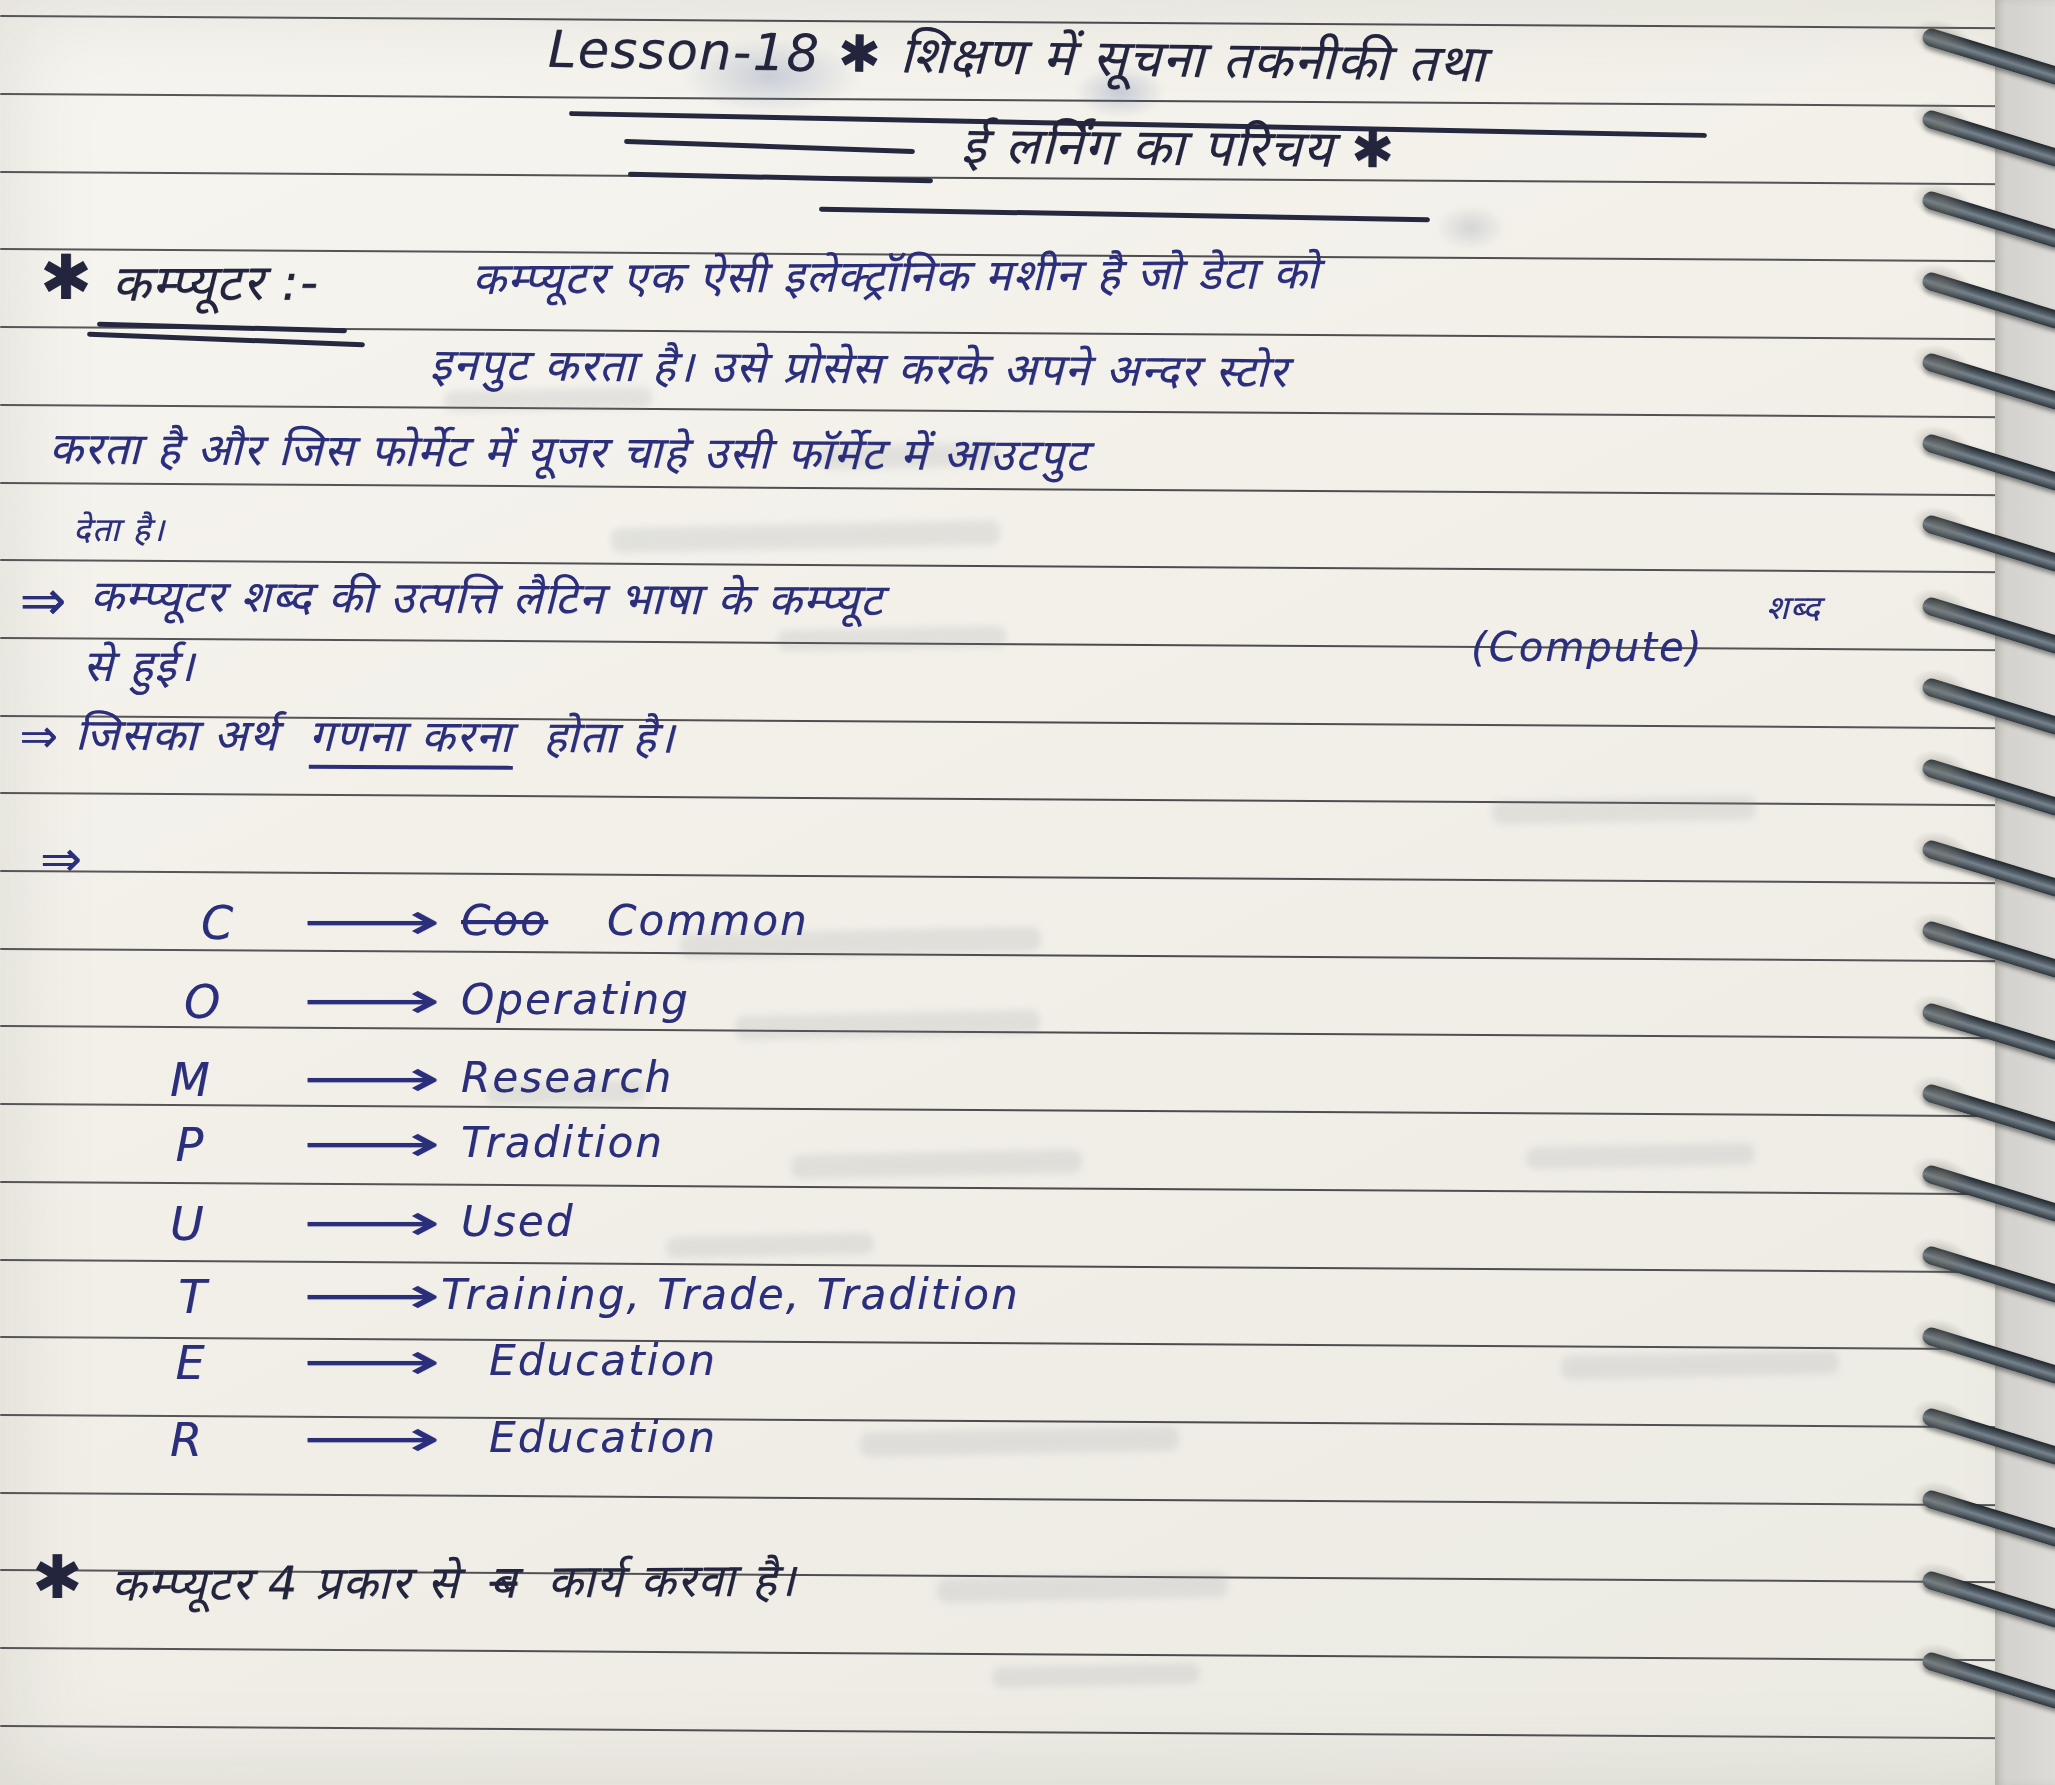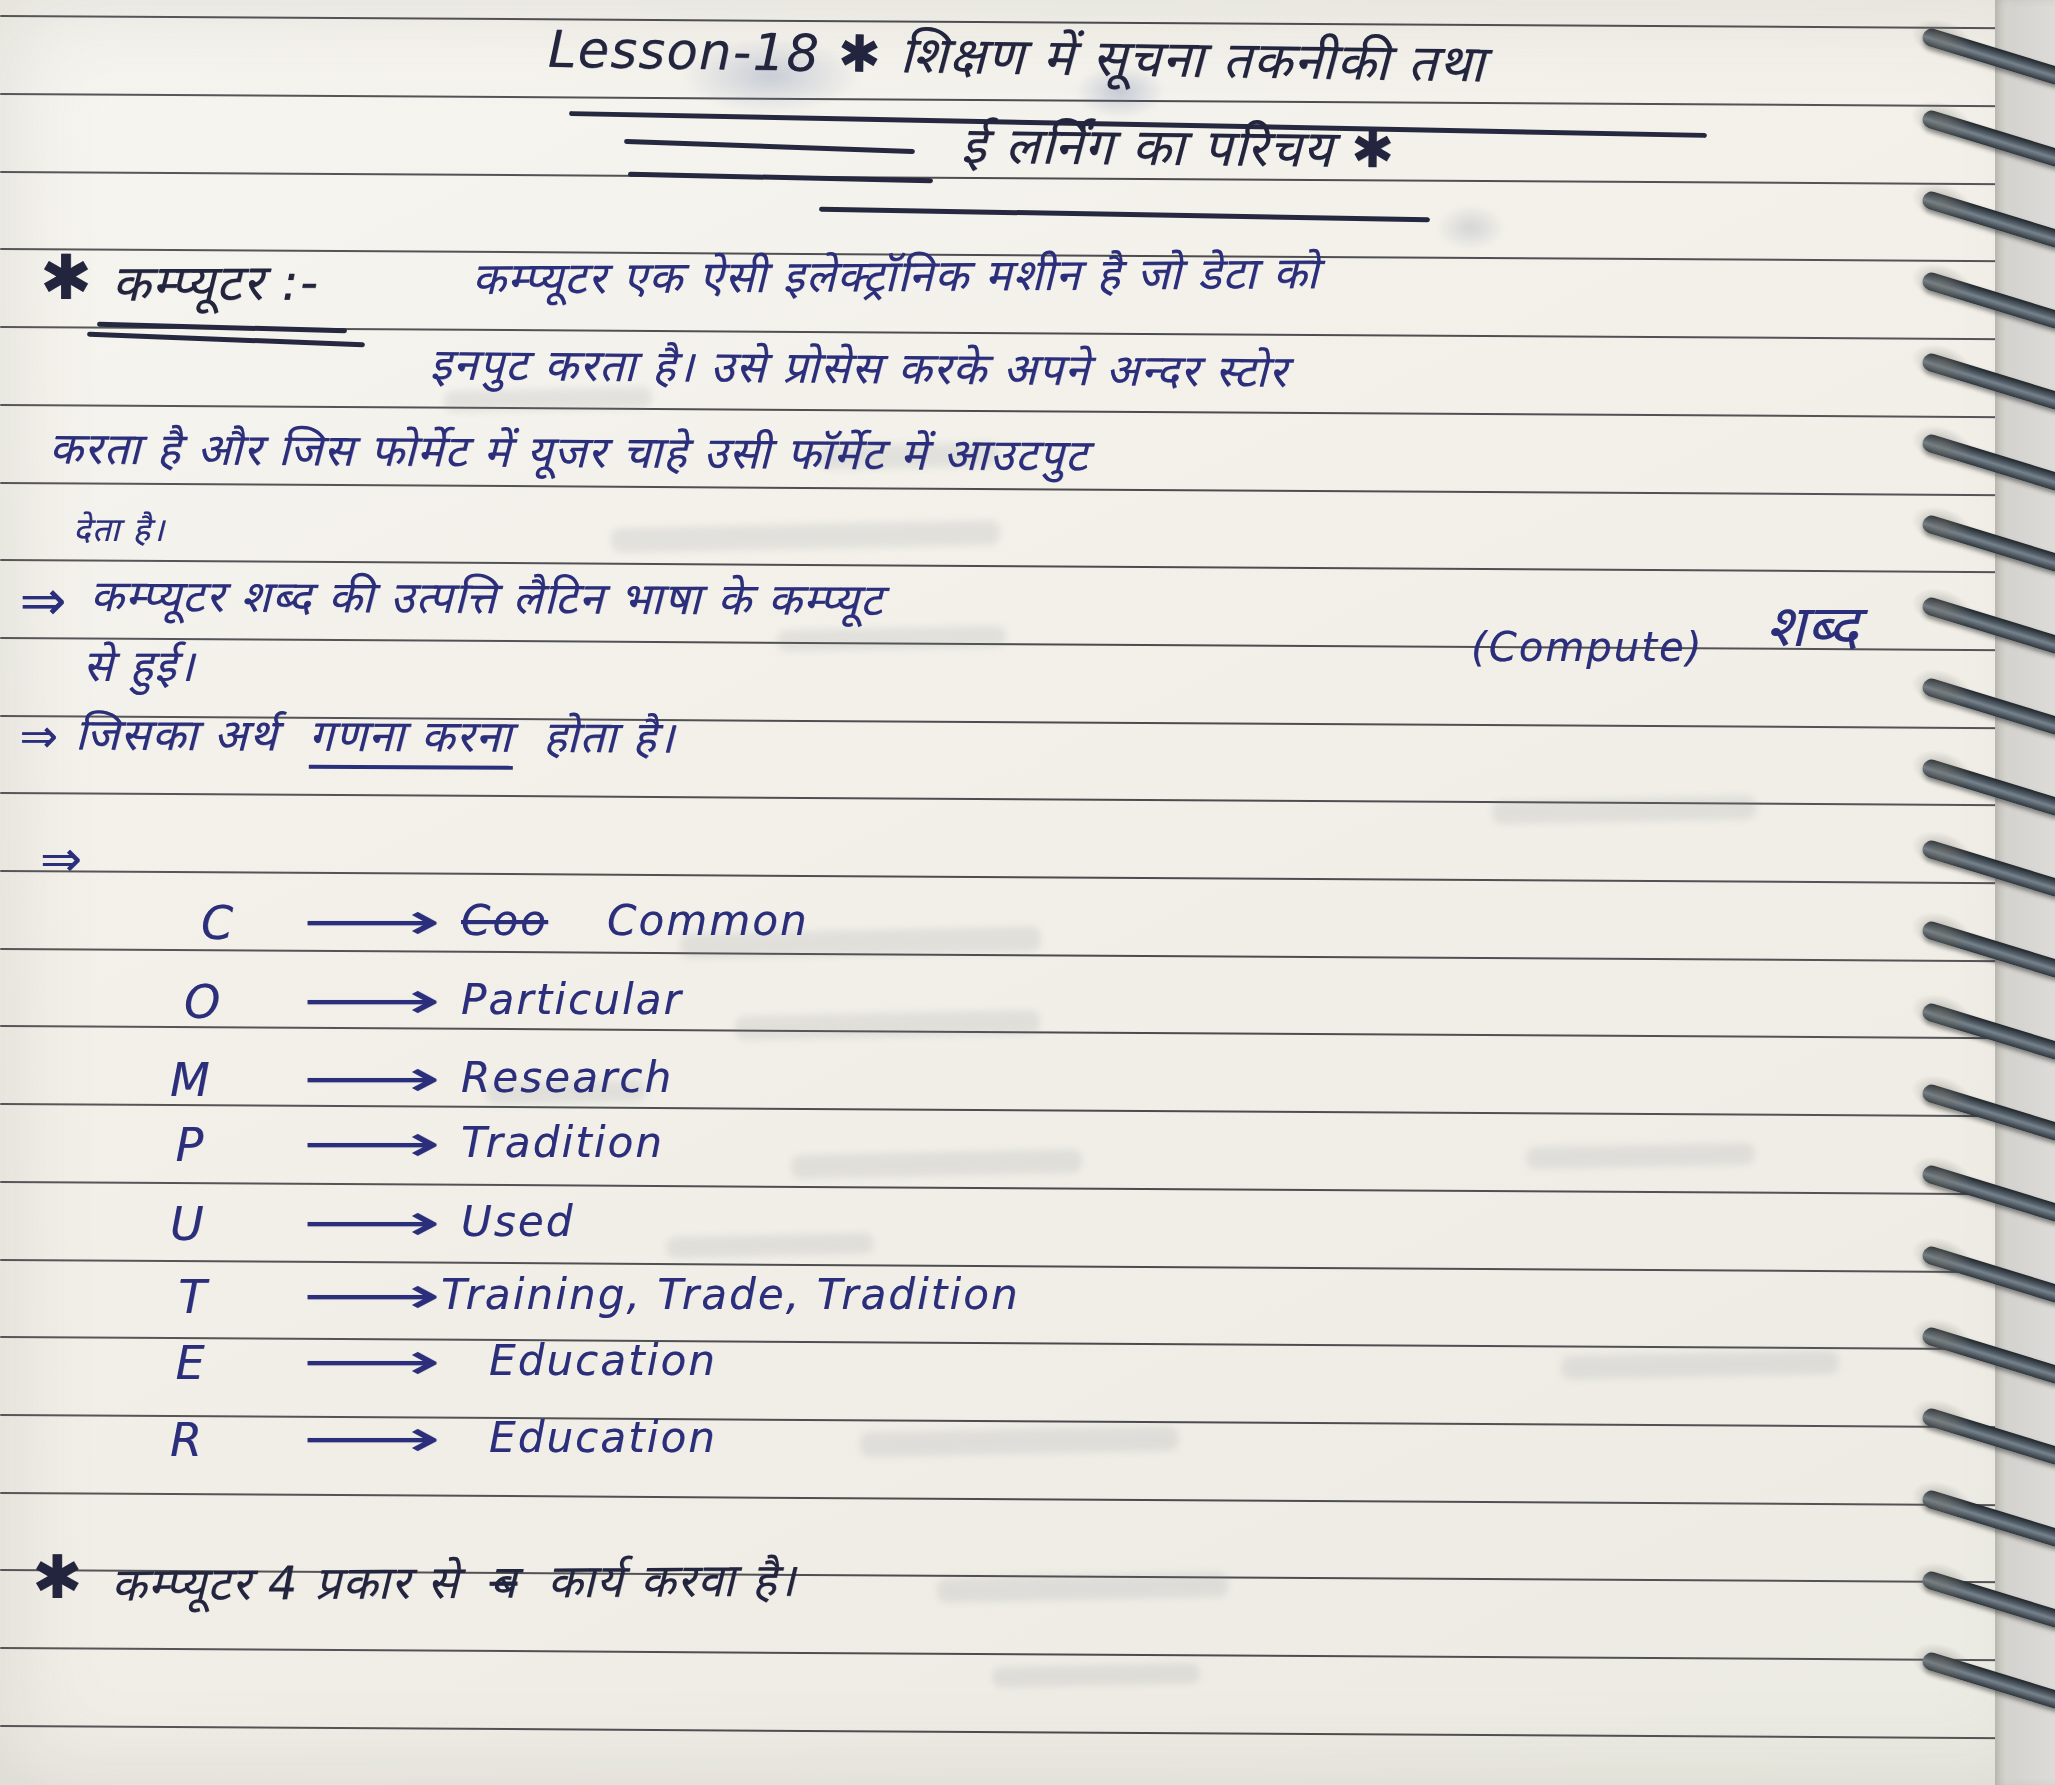--- a/index.html
+++ b/index.html
@@ -112,42 +112,42 @@
   <div class="stroke blk" style="left:97px;top:325px;width:250px;transform:rotate(1.5deg);"></div>
   <div class="stroke blk" style="left:87px;top:337px;width:278px;transform:rotate(2.2deg);"></div>
   <div class="hand ink" style="left:472px;top:244px;font-size:44px;transform:rotate(-.4deg);">कम्प्यूटर एक ऐसी इलेक्ट्रॉनिक मशीन है जो डेटा को</div>
   <div class="hand ink" style="left:430px;top:336px;font-size:44px;transform:rotate(.5deg);">इनपुट करता है। उसे प्रोसेस करके अपने अन्दर स्टोर</div>
   <div class="hand ink" style="left:49px;top:420px;font-size:44px;transform:rotate(.4deg);">करता है और जिस फोर्मेट में यूजर चाहे उसी फॉर्मेट में आउटपुट</div>
   <div class="hand ink" style="left:73px;top:506px;font-size:33px;">देता है।</div>
 
   <div class="hand ink" style="left:19.4px;top:568px;font-size:56px;">⇒</div>
   <div class="hand ink" style="left:90px;top:566px;font-size:44px;transform:rotate(.3deg);">कम्प्यूटर शब्द की उत्पत्ति लैटिन भाषा के कम्प्यूट</div>
   <div class="hand ink" style="left:1471px;top:624px;font-size:40px;letter-spacing:2.1px;">(Compute)</div>
-  <div class="hand ink" style="left:1766px;top:584px;font-size:58px;">शब्द</div>
+  <div class="hand ink" style="left:1766px;top:584px;font-size:33px;">शब्द</div>
   <div class="hand ink" style="left:83px;top:634px;font-size:44px;">से हुई।</div>
 
   <div class="hand ink" style="left:19.4px;top:709px;font-size:46px;">⇒</div>
   <div class="hand ink" style="left:75px;top:704px;font-size:44px;transform:rotate(.3deg);">
     <span>जिसका अर्थ</span>
     <span class="u-ink" style="margin-left:15.3px;">गणना करना</span>
     <span style="margin-left:15.3px;">होता है।</span>
   </div>
 
   <div class="hand ink" style="left:40px;top:830px;font-size:50px;">⇒</div>
 
   <div class="ff-row" style="top:896px;">
     <span class="ff-letter" style="left:38px;">C</span>
     <span class="ff-arrow">⟶</span>
     <span class="ff-word"><i class="struck">Coo</i></span>
     <span class="ff-word" style="left:444px;">Common</span>
   </div>
   <div class="ff-row" style="top:975px;">
     <span class="ff-letter" style="left:21px;">O</span>
     <span class="ff-arrow">⟶</span>
-    <span class="ff-word">Particular</span>
+    <span class="ff-word">Operating</span>
   </div>
   <div class="ff-row" style="top:1053px;">
     <span class="ff-letter" style="left:7px;">M</span>
     <span class="ff-arrow">⟶</span>
     <span class="ff-word">Research</span>
   </div>
   <div class="ff-row" style="top:1118px;">
     <span class="ff-letter" style="left:12.5px;">P</span>
     <span class="ff-arrow">⟶</span>
     <span class="ff-word">Tradition</span>

